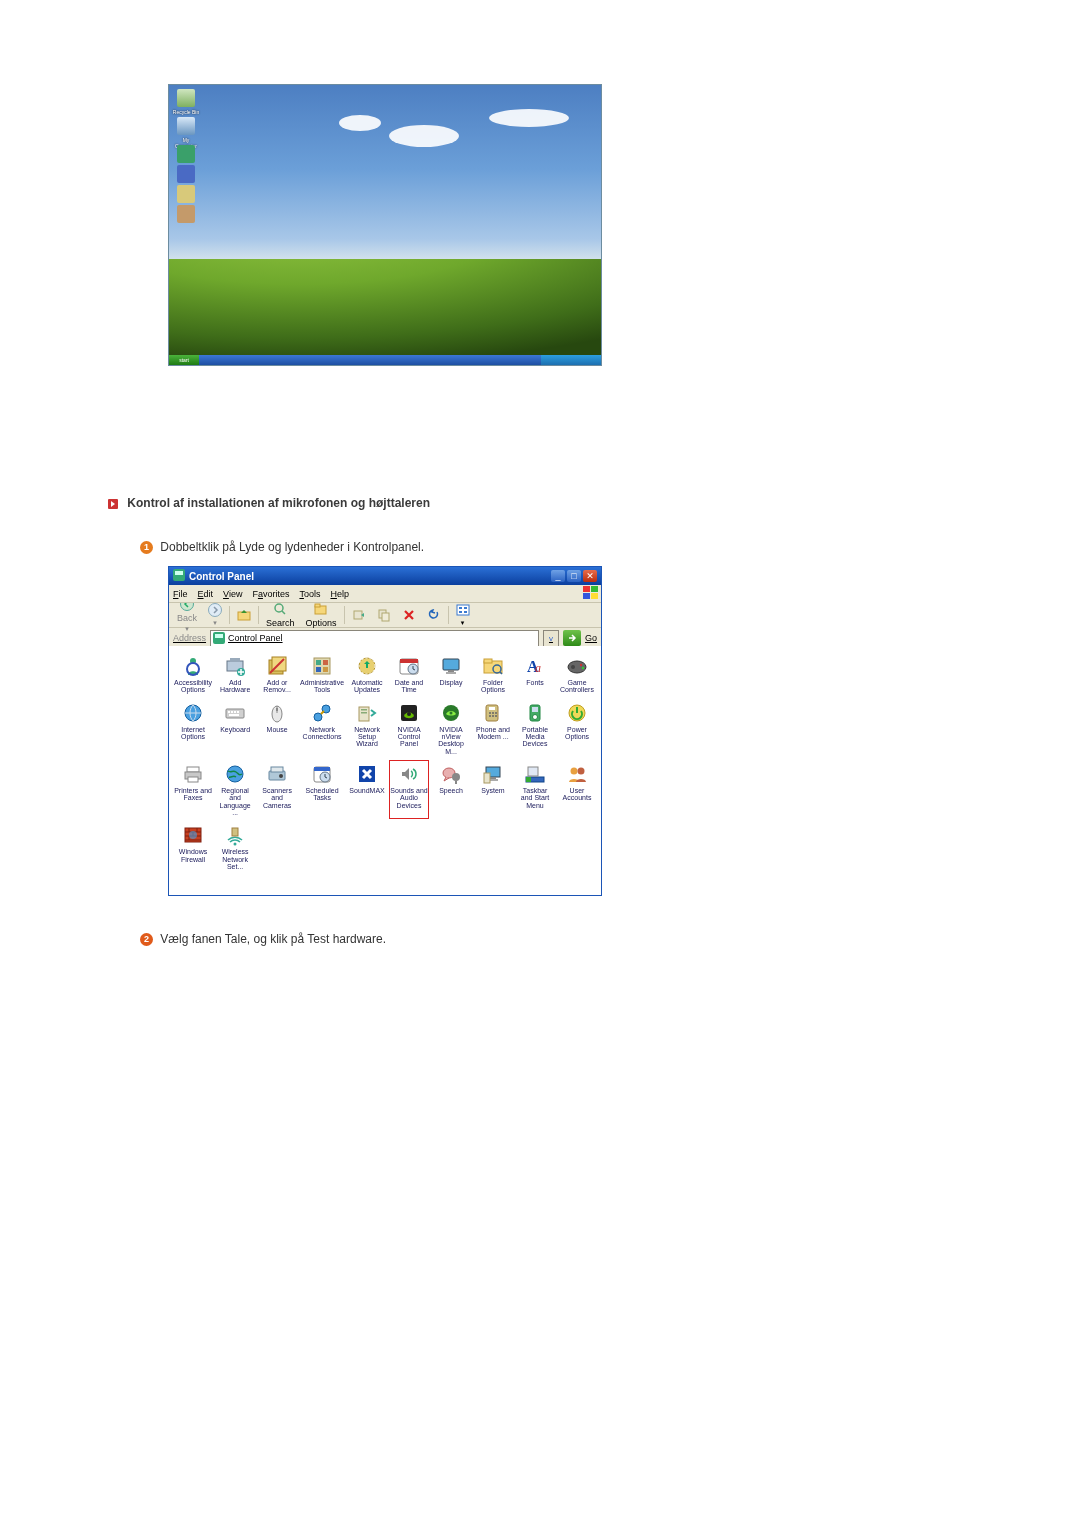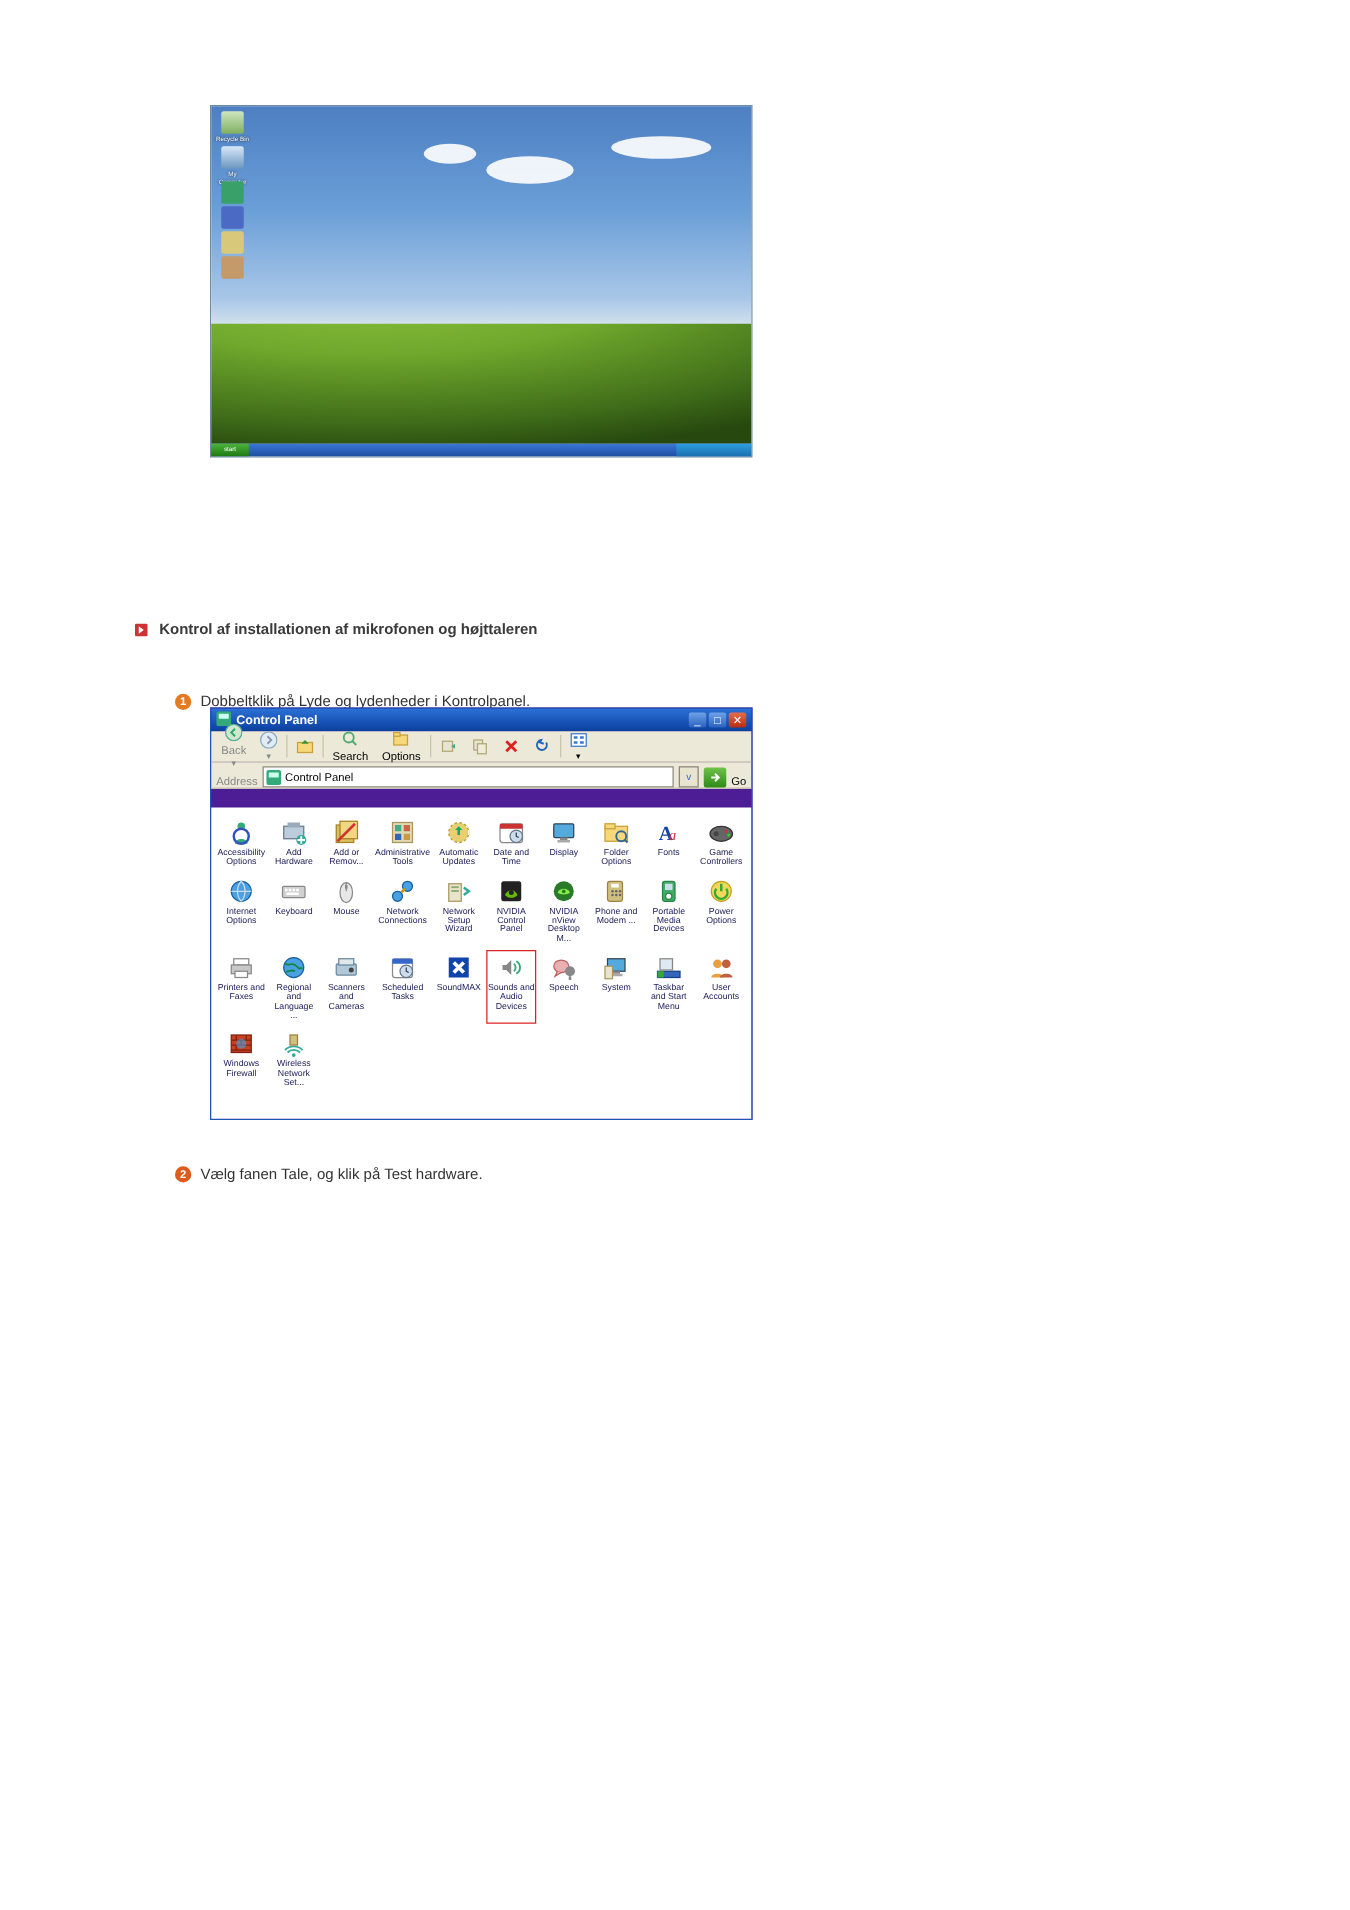--- a/index.html
+++ b/index.html
@@ -34,21 +34,21 @@
   .wmin{background:linear-gradient(#6fa2e6,#2b62c2);}
   .wmax{background:linear-gradient(#6fa2e6,#2b62c2);}
   .wcls{background:linear-gradient(#e86c4a,#b92c0e);}
   .cp-menu{height:17px;background:#ece9d8;border-bottom:1px solid #c8c4ae;display:flex;align-items:center;padding:0 4px;gap:10px;font-size:9px;color:#000;position:relative;}
   .cp-menu span u{text-decoration:underline;}
   .cp-flag{position:absolute;right:2px;top:1px;width:16px;height:14px;}
   .cp-tool{height:24px;background:#ece9d8;border-bottom:1px solid #c8c4ae;display:flex;align-items:center;padding:0 4px;gap:3px;font-size:9px;}
   .tbtn{display:flex;align-items:center;gap:2px;padding:1px 3px;border:1px solid transparent;border-radius:3px;flex-direction:column;}
   .tic{width:14px;height:14px;display:inline-flex;align-items:center;justify-content:center;}
   .sep{width:1px;height:18px;background:#c8c4ae;}
-  .cp-addr{height:20px;background:#ece9d8;border-bottom:1px solid #c8c4ae;display:flex;align-items:flex-end;padding:0 4px;font-size:9px;gap:4px;}
+  .cp-addr{height:20px;background:#ece9d8;border-bottom:1px solid #c8c4ae;display:flex;align-items:center;padding:0 4px;font-size:9px;gap:4px;text-decoration:underline;}
   .addr-in{flex:1;height:15px;background:#fff;border:1px solid #8a867a;display:flex;align-items:center;padding:0 2px;gap:3px;}
   .go-btn{width:18px;height:16px;background:linear-gradient(#6fc24a,#2e8a18);display:flex;align-items:center;justify-content:center;border-radius:2px;}
   .cp-body{position:absolute;left:0;right:0;top:79px;bottom:0;background:#fff;padding:6px 4px;}
   .cp-grid{display:grid;grid-template-columns:repeat(9,1fr);gap:2px 2px;}
   .cp-it{display:flex;flex-direction:column;align-items:center;text-align:center;padding:2px 0;font-size:7px;color:#1a1a5a;line-height:1.05;border:1px solid transparent;}
   .cp-it.hl{outline:1.5px solid #d22;outline-offset:-1px;}
   .cp-ic{width:22px;height:22px;margin-bottom:2px;display:flex;align-items:center;justify-content:center;}
   .cp-ic svg{width:22px;height:22px;}
 </style>
 </head>
@@ -85,38 +85,54 @@
     <div class="xp-taskbar"></div>
     <div class="xp-start">start</div>
     <div class="xp-tray"></div>
   </div>
 
   <div class="sect" style="top:496px;">
     <span class="sq"></span>
     <span class="sect-hd">Kontrol af installationen af mikrofonen og højttaleren</span>
   </div>
 
-  <div class="sect" style="top:554px;left:140px;">
+  <div class="sect" style="top:540px;left:140px;">
     <span class="num n1">1</span>
     <span>Dobbeltklik på Lyde og lydenheder i Kontrolpanel.</span>
   </div>
 
   <div class="cp-win">
     <div class="cp-tb">
       <span style="margin-right:4px;">
         <svg width="12" height="12">
             <rect width="12" height="12" fill="#3a7" rx="2"></rect>
             <rect x="2" y="2" width="8" height="4" fill="#cfe"></rect>
           </svg>
       </span>
       <span class="ttl">Control Panel</span>
       <span class="wbtns">
         <span class="wbtn wmin">_</span>
         <span class="wbtn wmax">□</span>
         <span class="wbtn wcls">✕</span>
+      </span>
+    </div>
+    <div class="cp-menu">
+      <span><u>F</u>ile</span>
+      <span><u>E</u>dit</span>
+      <span><u>V</u>iew</span>
+      <span>F<u>a</u>vorites</span>
+      <span><u>T</u>ools</span>
+      <span><u>H</u>elp</span>
+      <span class="cp-flag">
+        <svg viewBox="0 0 16 14">
+            <rect x="0" y="0" width="7" height="6" fill="#e33"></rect>
+            <rect x="8" y="0" width="7" height="6" fill="#3b3"></rect>
+            <rect x="0" y="7" width="7" height="6" fill="#35d"></rect>
+            <rect x="8" y="7" width="7" height="6" fill="#fd3"></rect>
+          </svg>
       </span>
     </div>
     <div class="cp-tool">
       <span class="tbtn">
         <span class="tic">
             <svg viewBox="0 0 14 14">
               <circle cx="7" cy="7" r="6.5" fill="#cfe6cf" stroke="#5a9"></circle>
               <path d="M8 4l-3 3 3 3" stroke="#2a6" stroke-width="1.5" fill="none"></path>
             </svg>
           </span>

